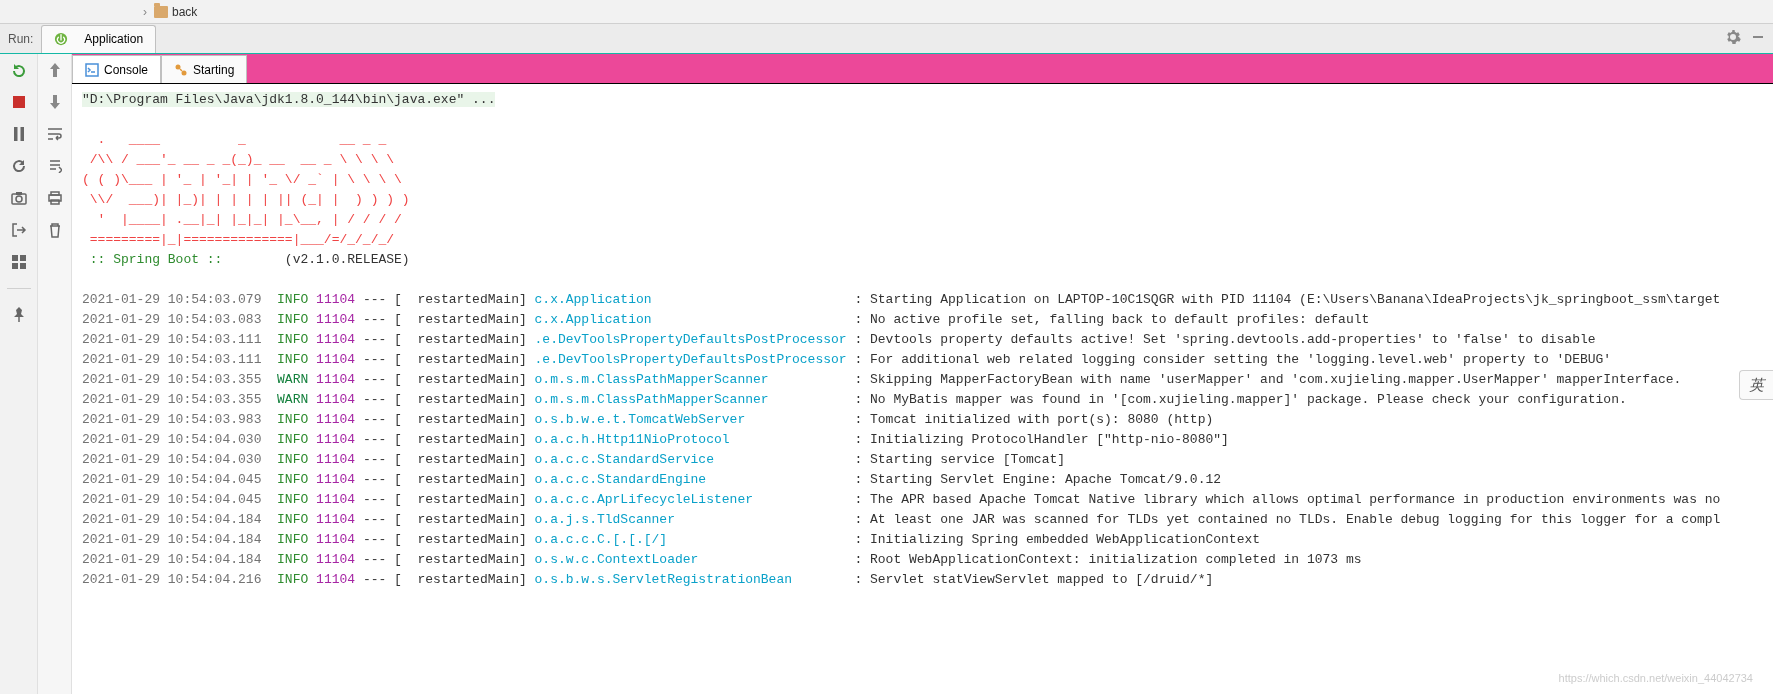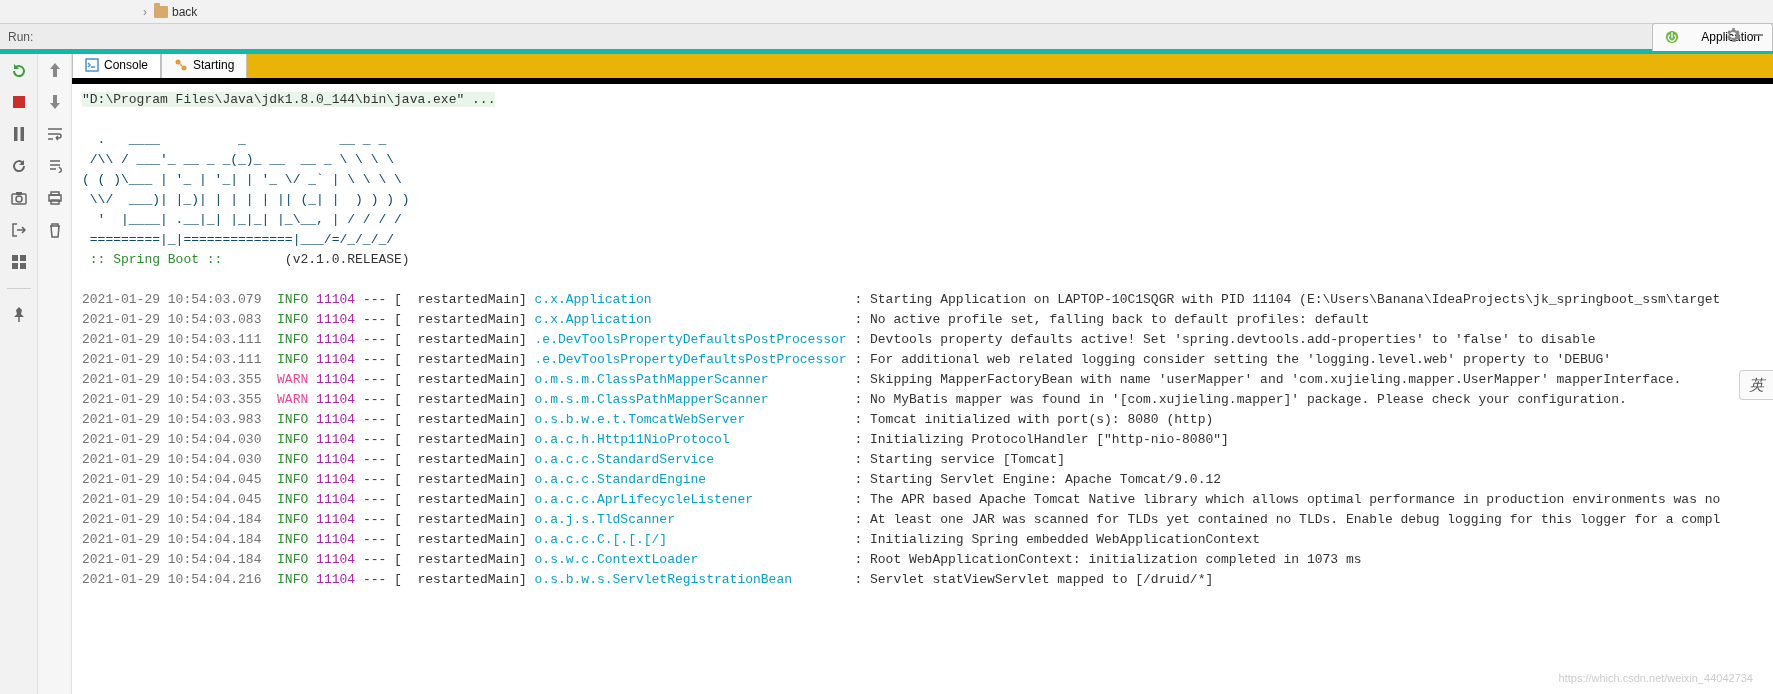--- a/index.html
+++ b/index.html
@@ -3,50 +3,50 @@
 <meta charset="utf-8">
 <style>
 * { margin: 0; padding: 0; box-sizing: border-box; }
 body { font-family: -apple-system, BlinkMacSystemFont, "Segoe UI", sans-serif; font-size: 12px; background: #f2f2f2; overflow: hidden; }
 .top-bar { display: flex; align-items: center; height: 24px; background: #f2f2f2; border-bottom: 1px solid #d0d0d0; padding-left: 140px; }
 .folder-row { display: flex; align-items: center; gap: 4px; font-size: 12px; color: #333; }
 .folder-row .chevron { width: 10px; text-align: center; color: #888; }
 .folder-icon { width: 14px; height: 12px; background: #d9a86b; border-radius: 1px; display: inline-block; position: relative; }
 .folder-icon::before { content: ''; position: absolute; top: -3px; left: 0; width: 6px; height: 3px; background: #d9a86b; border-radius: 1px 1px 0 0; }
 
-.run-bar { display: flex; align-items: center; height: 30px; background: #ececec; border-bottom: 5px solid #14b8a6; position: relative; justify-content: space-between; }
+.run-bar { display: flex; align-items: center; height: 30px; background: #ececec; border-bottom: 1px solid #14b8a6; position: relative; }
 .run-label { padding: 0 8px; color: #555; font-size: 12px; }
-.app-tab { display: flex; align-items: center; gap: 22px; background: #fafafa; height: 28px; padding: 0 12px; border: 1px solid #c0c0c0; border-bottom: none; border-radius: 3px 3px 0 0; }
+.app-tab { display: flex; align-items: center; gap: 16px; background: #fafafa; height: 28px; padding: 0 12px; border: 1px solid #c0c0c0; border-bottom: none; border-radius: 3px 3px 0 0; }
 .spring-leaf { width: 14px; height: 14px; display: inline-block; }
 .run-right { position: absolute; right: 8px; display: flex; gap: 10px; align-items: center; color: #888; }
 .gear-icon, .minimize-icon { cursor: pointer; }
 
 .main-area { display: flex; height: calc(100vh - 54px); background: #fff; }
 .left-gutter { width: 38px; background: #f2f2f2; border-right: 1px solid #e0e0e0; display: flex; flex-direction: column; align-items: center; padding-top: 6px; gap: 12px; }
 .gutter-btn { width: 20px; height: 20px; display: flex; align-items: center; justify-content: center; cursor: pointer; color: #666; }
 .gutter-btn.green { color: #3b9c3b; }
 .gutter-btn.red { color: #c9302c; }
 .pin-divider { height: 1px; width: 24px; background: #d0d0d0; margin: 4px 0; }
 
 .mid-gutter { width: 34px; background: #f6f6f6; border-right: 1px solid #e0e0e0; display: flex; flex-direction: column; align-items: center; padding-top: 6px; gap: 12px; }
 
 .content-col { flex: 1; display: flex; flex-direction: column; background: #fff; min-width: 0; }
-.inner-tabs { display: flex; height: 30px; background: #eab308; border-bottom: 6px solid #000000; align-items: flex-end; }
+.inner-tabs { display: flex; height: 30px; background: #ec4899; border-bottom: 1px solid #000000; align-items: flex-end; }
 .inner-tab { display: flex; align-items: center; gap: 5px; padding: 5px 12px; background: #fafafa; border: 1px solid #c0c0c0; border-bottom: none; height: 28px; font-size: 12px; }
 .inner-tab.active { background: #fff; }
 .tab-icon { width: 14px; height: 14px; display: inline-block; }
 
 .console-out { flex: 1; overflow: auto; font-family: "Consolas", "Courier New", monospace; font-size: 13px; line-height: 20px; padding: 6px 10px; white-space: pre; color: #333; }
 .cmd-line { background: #e9f5e9; display: inline; }
-.spring-banner { color: #0c4a6e; text-align: center; }
+.spring-banner { color: #ef4444; text-align: center; }
 .sb-label { color: #2e8b2e; }
 .sb-ver { color: #333; }
 .log-ts { color: #737373; }
 .log-info { color: #2e8b2e; }
-.log-warn { color: #ec4899; }
+.log-warn { color: #15803d; }
 .log-pid { color: #a626a4; }
 .log-sep { color: #333; }
 .log-thread { color: #333; text-align: right; }
 .log-logger { color: #0aa1c9; }
 .log-msg { color: #333; }
 .watermark { position: fixed; right: 20px; bottom: 10px; color: #ccc; font-size: 11px; pointer-events: none; }
 .lang-badge { position: fixed; right: 0; top: 370px; width: 34px; height: 30px; background: #fafafa; border: 1px solid #d0d0d0; border-right: none; display: flex; align-items: center; justify-content: center; font-size: 15px; color: #555; border-radius: 4px 0 0 4px; font-family: serif; font-style: italic; }
 </style>
 </head>
 <body>

